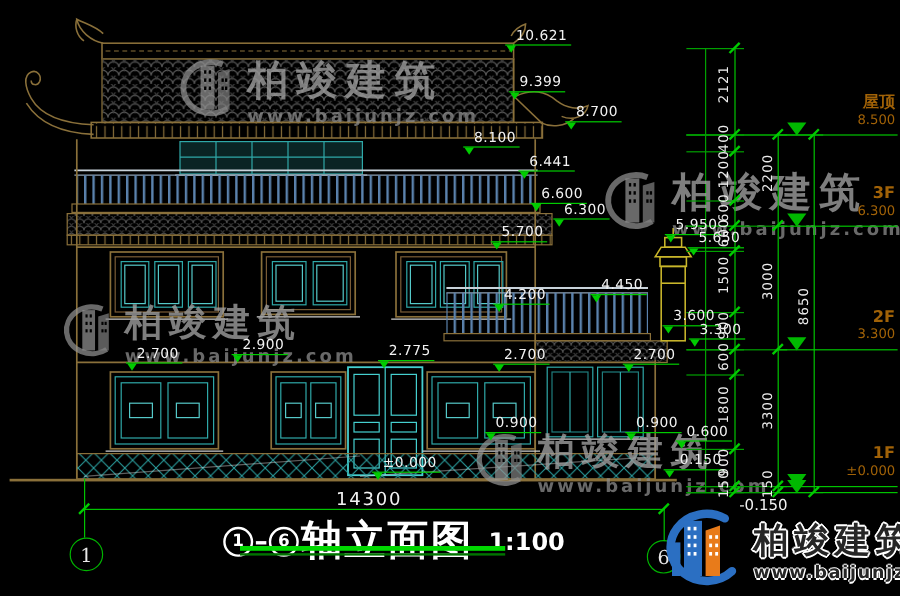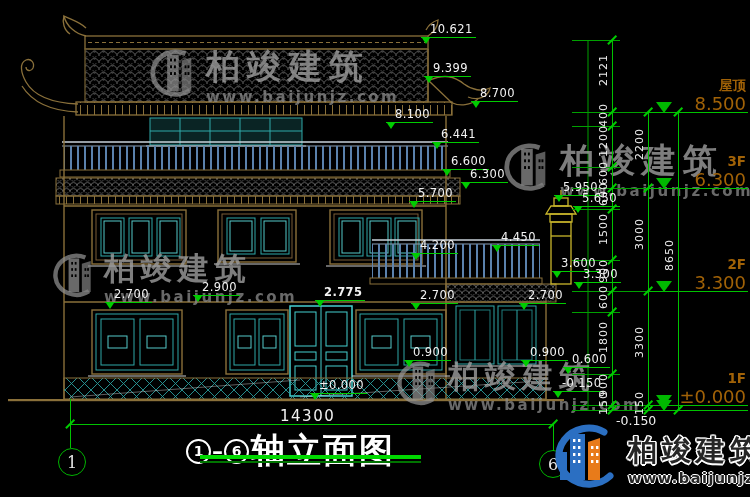--- a/index.html
+++ b/index.html
@@ -17,21 +17,21 @@
   .em::after{content:"";position:absolute;top:100%;left:1px;width:0;height:0;
              border:4.5px solid transparent;border-top:6.5px solid #00cc00;}
   
   .dimv{position:absolute;z-index:30;color:#ececec;font-size:11px;letter-spacing:1px;
         writing-mode:vertical-rl;transform:rotate(180deg);}
   
   .lvltri{position:absolute;z-index:27;width:0;height:0;border:8px solid transparent;
           border-top:11px solid #00b800;}
   .lvllab{position:absolute;z-index:28;width:96px;text-align:right;color:#a16207;line-height:1.15;}
   .lvllab .l1{font-size:13.5px;font-weight:bold;}
-  .lvllab .l2{font-size:18px;}
+  .lvllab .l2{font-size:11px;}
   .lvlsub{position:absolute;z-index:28;color:#f0f0f0;font-size:12.5px;}
   .dimtext{position:absolute;z-index:30;color:#f2f2f2;font-size:15px;letter-spacing:1.5px;}
   
   .wm{position:absolute;z-index:20;display:flex;align-items:center;gap:8px;pointer-events:none;}
   .wm .nm{font-size:34px;font-weight:bold;letter-spacing:7px;color:rgba(158,158,158,.80);white-space:nowrap;}
   .wm .url{font-size:15px;font-weight:bold;letter-spacing:2.5px;color:rgba(140,140,140,.75);margin-top:-2px;white-space:nowrap;}
   .wm.small .nm{font-size:31px;letter-spacing:6px;}
   
   .axis{position:absolute;z-index:24;width:26px;height:26px;border:1.6px solid #00b300;border-radius:50%;
         color:#e8e8e8;font-size:16px;display:flex;align-items:center;justify-content:center;
@@ -324,21 +324,21 @@
       </div>
       <div class="em" style="left: 552px; top: 257px;">
         <span class="v">3.600</span>
       </div>
       <div class="em" style="left: 574px; top: 268px;">
         <span class="v">3.300</span>
       </div>
       <div class="em" style="left: 193px; top: 281px;">
         <span class="v">2.900</span>
       </div>
-      <div class="em" style="left: 315px; top: 286px; font-weight: bold;">
+      <div class="em" style="left: 315px; top: 286px;">
         <span class="v">2.775</span>
       </div>
       <div class="em" style="left: 105px; top: 288px;">
         <span class="v">2.700</span>
       </div>
       <div class="em" style="left: 411px; top: 289px;">
         <span class="v">2.700</span>
       </div>
       <div class="em" style="left: 519px; top: 289px;">
         <span class="v">2.700</span>
@@ -456,20 +456,21 @@
     </div>
   <div class="axis" style="left:539px;top:450px;">
       <span>6</span>
     </div>
 
   <div id="titleblock" style="left:186px;top:428px;">
     <span class="tc">1</span>
     <span class="tdash">–</span>
     <span class="tc">6</span>
     <span class="tt">轴立面图</span>
+    <span class="ts">1:100</span>
   </div>
   <div class="uline1" style="left:200px;top:455px;width:221px;"></div>
   <div class="uline2" style="left:200px;top:461px;width:221px;"></div>
 
   <div id="brand" style="left:540px;top:422px;">
     <svg width="82" height="72" viewBox="0 0 82 72">
       <path d="M64 10A30 28 0 1 0 70 54" fill="none" stroke="#2b6fc2" stroke-width="7" stroke-linecap="round"></path>
       <rect x="20" y="30" width="7" height="28" fill="#2b6fc2"></rect>
       <rect x="30" y="12" width="15" height="46" fill="#2b6fc2"></rect>
       <path d="M48 20l12-4v42H48z" fill="#e87b1a"></path>

